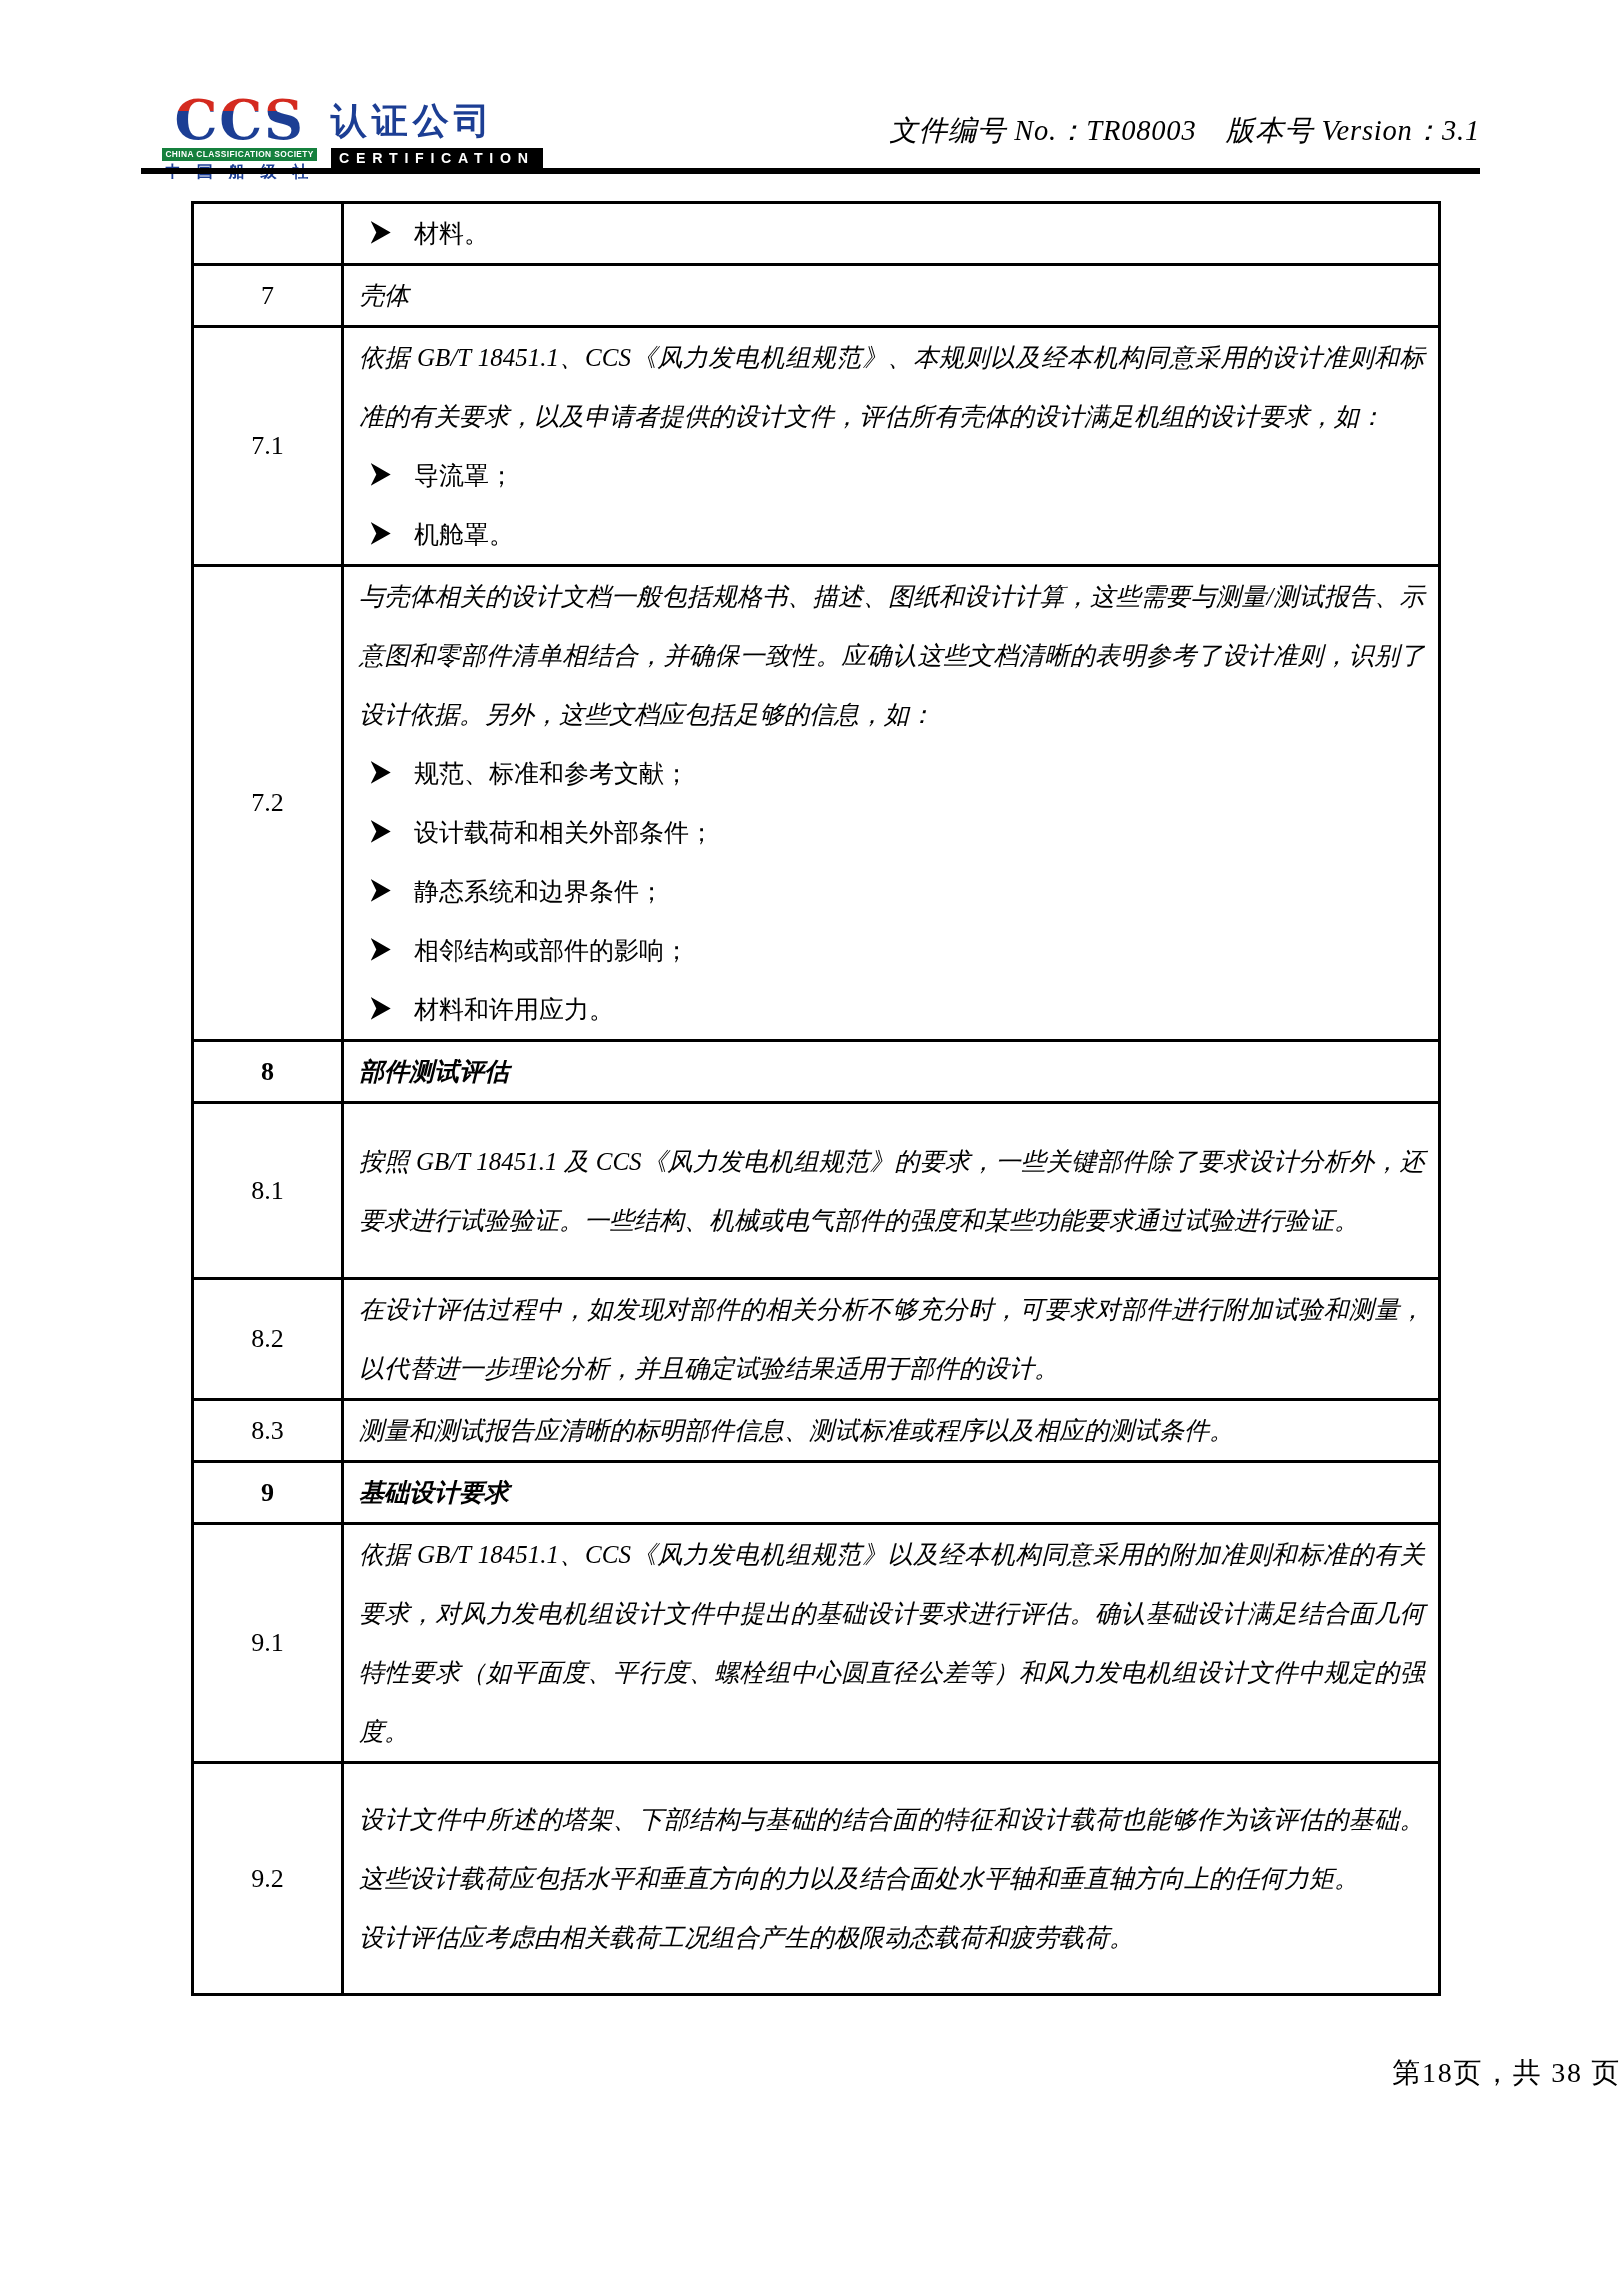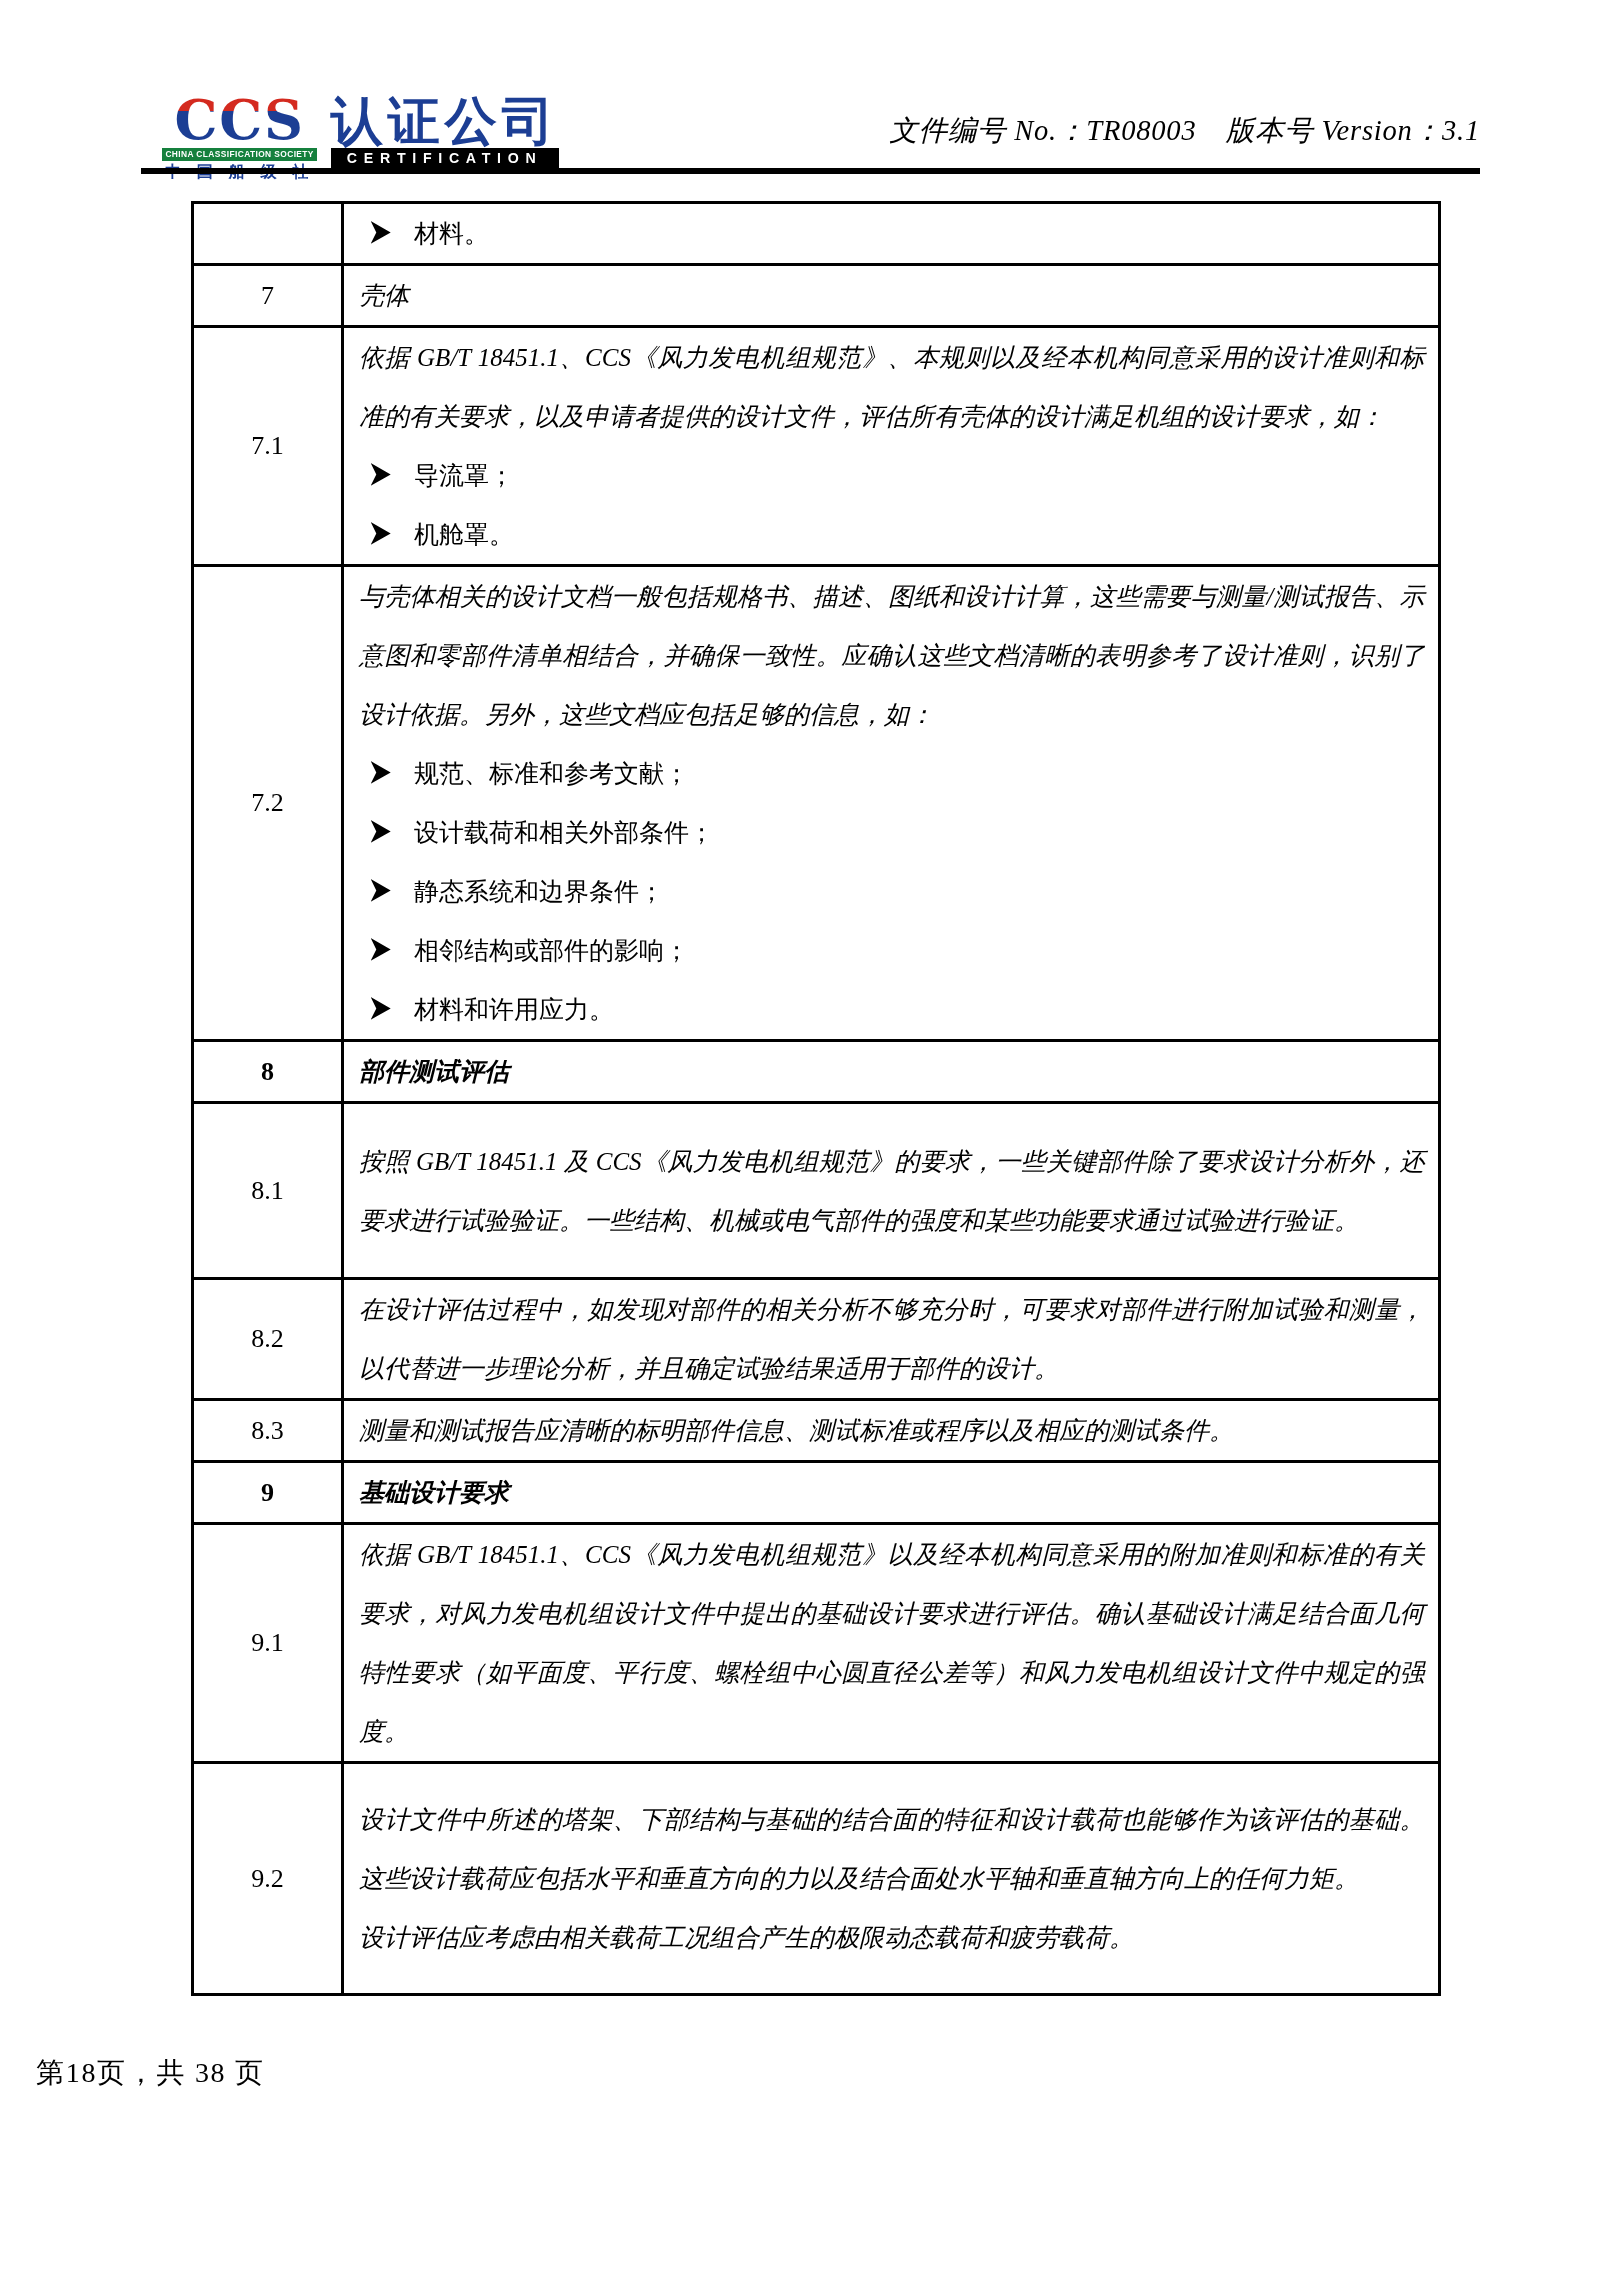--- a/index.html
+++ b/index.html
@@ -33,21 +33,21 @@
     background:#15803d; color:#fff; font-family:"Liberation Sans","DejaVu Sans",sans-serif;
     font-size:8.4px; font-weight:bold; letter-spacing:0.4px; line-height:11.7px;
     padding:0.8px 3.4px; white-space:nowrap; margin-top:4px;
   }
   .soc-cn {
     color:#1c3e94; font-size:16px; font-weight:bold; letter-spacing:5.9px;
     line-height:20px; white-space:nowrap; margin-top:0.8px;
   }
   .logo-right { display:flex; flex-direction:column; }
   .cn-name {
-    color:#1c3e94; font-size:52px; font-weight:bold; letter-spacing:5px;
+    color:#1c3e94; font-size:36px; font-weight:bold; letter-spacing:5px;
     line-height:49px; white-space:nowrap;
   }
   .cert-bar {
     background:#000000; color:#fff; font-family:"Liberation Sans","DejaVu Sans",sans-serif;
     font-size:14.2px; font-weight:bold; letter-spacing:6.7px; line-height:20px;
     padding:0.8px 8.4px; margin-top:1.7px; text-align:center; white-space:nowrap;
   }
   .doc-info {
     position:absolute; top:112px; right:141px;
     font-size:28.5px; letter-spacing:0.8px; white-space:nowrap;font-style:italic;
@@ -85,21 +85,21 @@
   tr.r5  td { height:176px; }
   tr.r6  td { height:117px; }
   tr.r7  td { height:59px; }
   tr.r8  td { height:54px; }
   tr.r9  td { height:237px; }
   tr.r10 td { height:232px; }
 
   
   .footer {
     position:absolute; top:2054px; left:0; width:100%;
-    text-align:left; font-size:28px; letter-spacing:1.7px;padding-left:36px;
+    text-align:right; font-size:28px; letter-spacing:1.7px;padding-left:36px;
   }
 </style>
 </head>
 <body>
 
 <div class="logo">
   <div class="logo-left">
     <div class="ccs-word">CCS</div>
     <div class="soc-bar">CHINA CLASSIFICATION SOCIETY</div>
     <div class="soc-cn">中 国 船 级 社</div>

